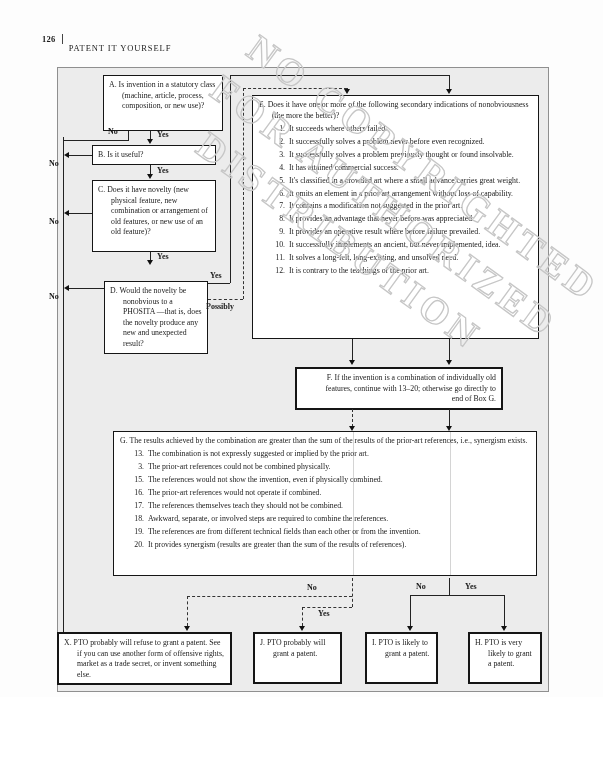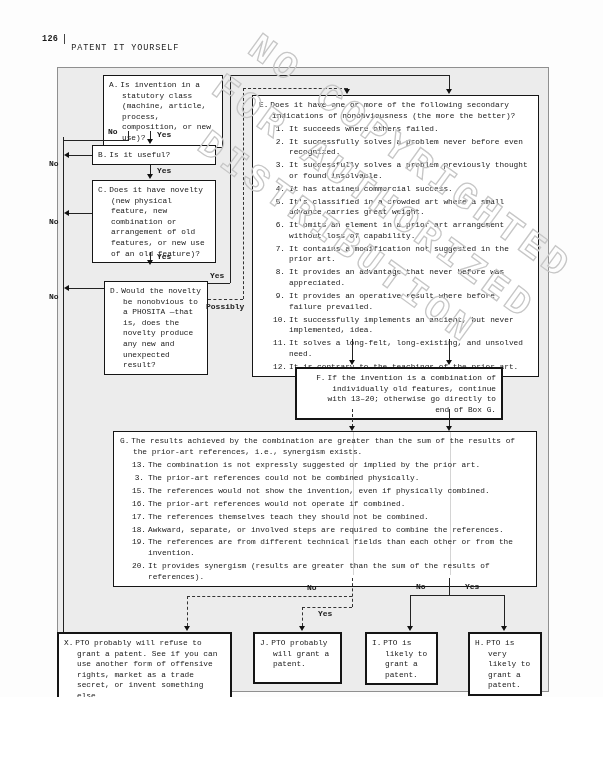--- a/index.html
+++ b/index.html
@@ -1,17 +1,17 @@
 <!DOCTYPE html>
 <html><head>
 <meta charset="utf-8">
 <style>
   html,body{margin:0;padding:0;background:#fff;}
   .page{position:relative;width:603px;height:697px;background:#fdfdfd;overflow:hidden;
-        font-family:Liberation Mono, monospace;color:#1a1a1a;}
+        font-family:Liberation Serif, serif;color:#1a1a1a;}
   
   .hdr{position:absolute;left:42px;top:24px;display:flex;align-items:center;font-size:8.5px;}
   .hdr .num{font-weight:bold;letter-spacing:.3px;}
   .hdr .sep{width:1px;height:10px;background:#444;margin:0 6px;}
   .hdr .title{letter-spacing:.9px;color:#222;margin-top:19px;}
   
   .chart{position:absolute;left:57px;top:67px;width:492px;height:625px;
          background:#ececec;border:1px solid #8f8f8f;box-sizing:border-box;}
   
   .fbox{position:absolute;background:#fff;border:1.5px solid #151515;box-sizing:border-box;

